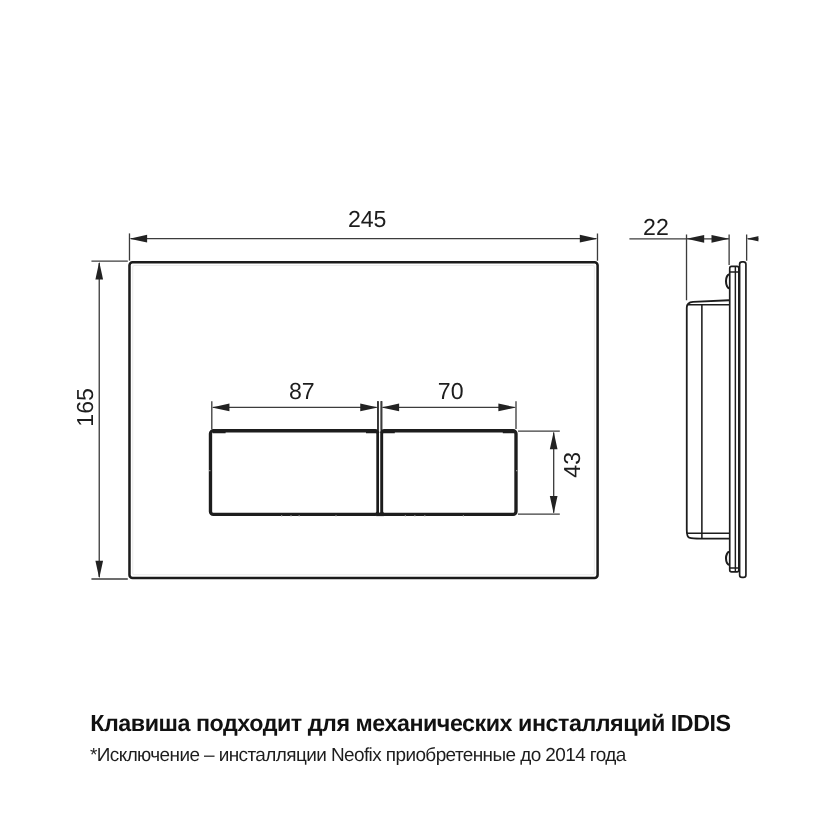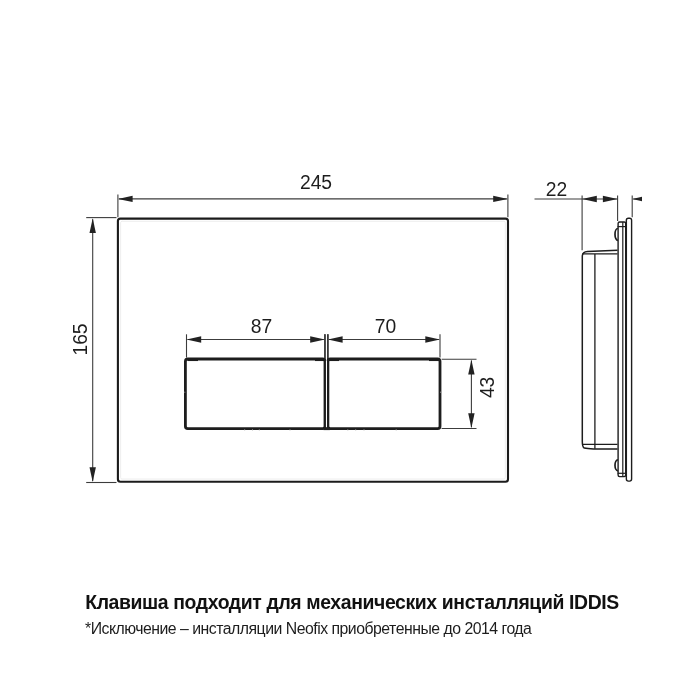--- a/index.html
+++ b/index.html
@@ -1,16 +1,16 @@
 <!DOCTYPE html>
 <html><head>
 <meta charset="utf-8">
 <style>
   html,body{margin:0;padding:0;background:#ffffff;}
-  .page{width:632px;height:700px;position:relative;background:#ffffff;overflow:hidden;margin-left:10px;}
+  .page{width:632px;height:700px;position:relative;background:#ffffff;overflow:hidden;}
   text{font-family:"Liberation Sans",sans-serif;}
 </style>
 </head>
 <body>
 <div class="page">
 <svg width="700" height="700" viewBox="0 0 700 700">
 
   <rect x="0" y="0" width="700" height="700" fill="#ffffff"></rect>
 
   <rect x="107.9" y="218.6" width="390.1" height="263.1" rx="2.5" fill="none" stroke="#1b1b1b" stroke-width="2.1"></rect>

